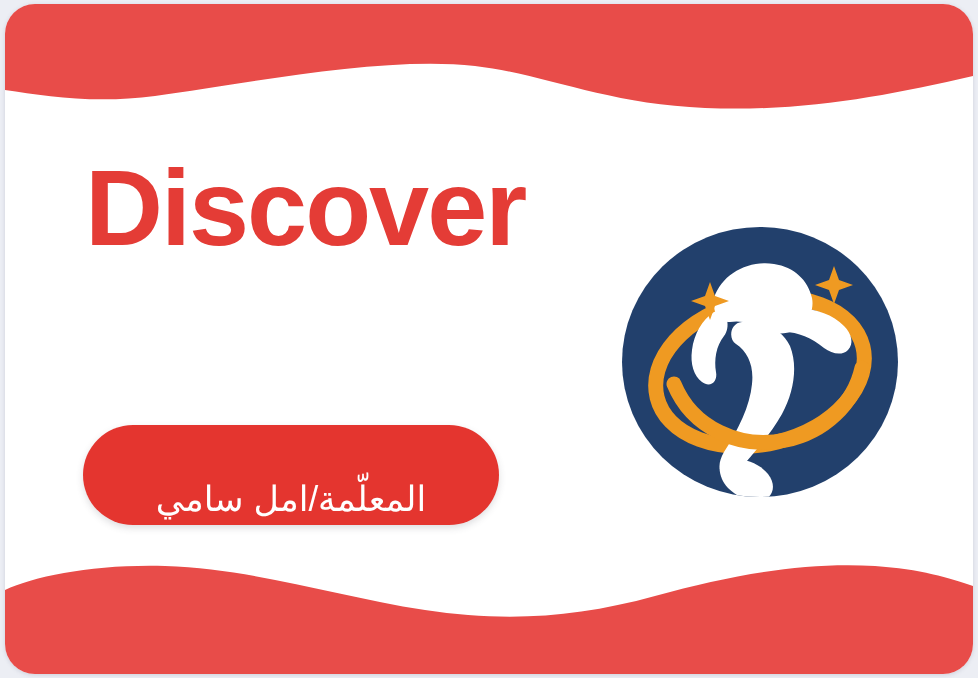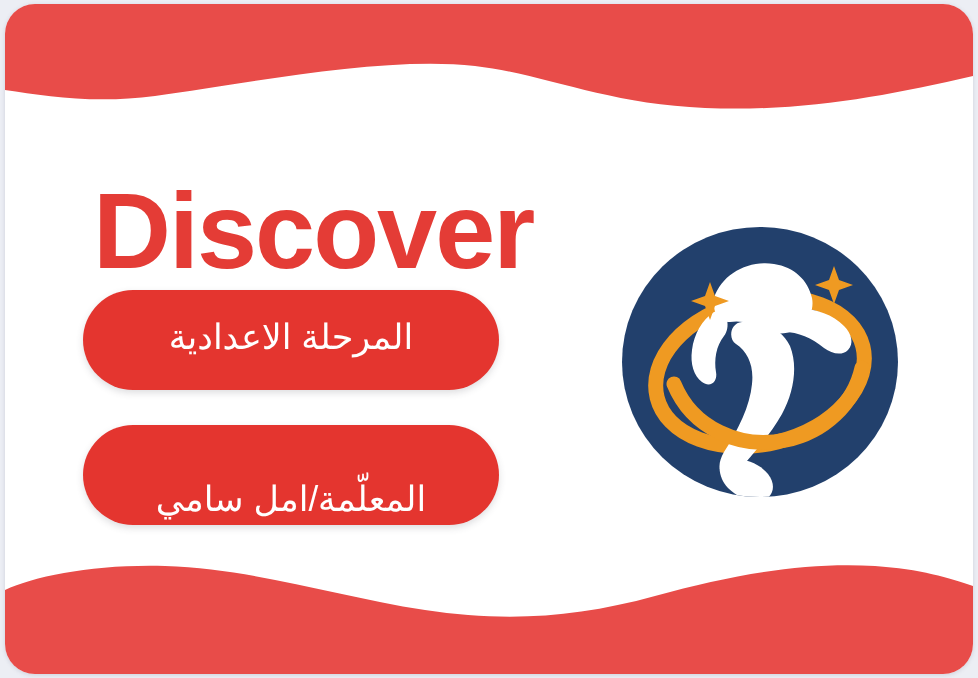--- a/index.html
+++ b/index.html
@@ -30,29 +30,28 @@
     position: absolute;
     left: 0;
     width: 968px;
     display: block;
   }
   #wave-top { top: 0; }
   #wave-bottom { bottom: 0; }
 
   #title {
     position: absolute;
-    left: 88px;
+    left: 80px;
     top: 150px;
     font-size: 108px;
     font-weight: 700;
     letter-spacing: -2px;
     line-height: 1;
     color: #e43c36;
     white-space: nowrap;
-    margin-top: 23px;
   }
 
   .pill {
     position: absolute;
     left: 78px;
     width: 416px;
     height: 100px;
     border-radius: 52px;
     background: #e4352f;
     color: #ffffff;
@@ -97,23 +96,20 @@
              C30,42 90,30 160,32
              C250,35 330,62 420,76
              C500,88 570,84 650,62
              C730,40 800,28 870,32
              C915,35 945,44 968,52
              L968,140 L0,140 Z" fill="#e84c49"></path>
   </svg>
 
   <div id="title">Discover</div>
 
-  <div class="pill" id="pill-stage">
-    <span>المرحلة الاعدادية</span>
-  </div>
 
   <div class="pill" id="pill-teacher">
     <span>المعلّمة/امل سامي</span>
   </div>
 
   <div id="logo">
     <svg viewBox="0 0 284 277">
       <defs>
         <clipPath id="circleclip">
           <ellipse cx="142" cy="138" rx="138" ry="135"></ellipse>

